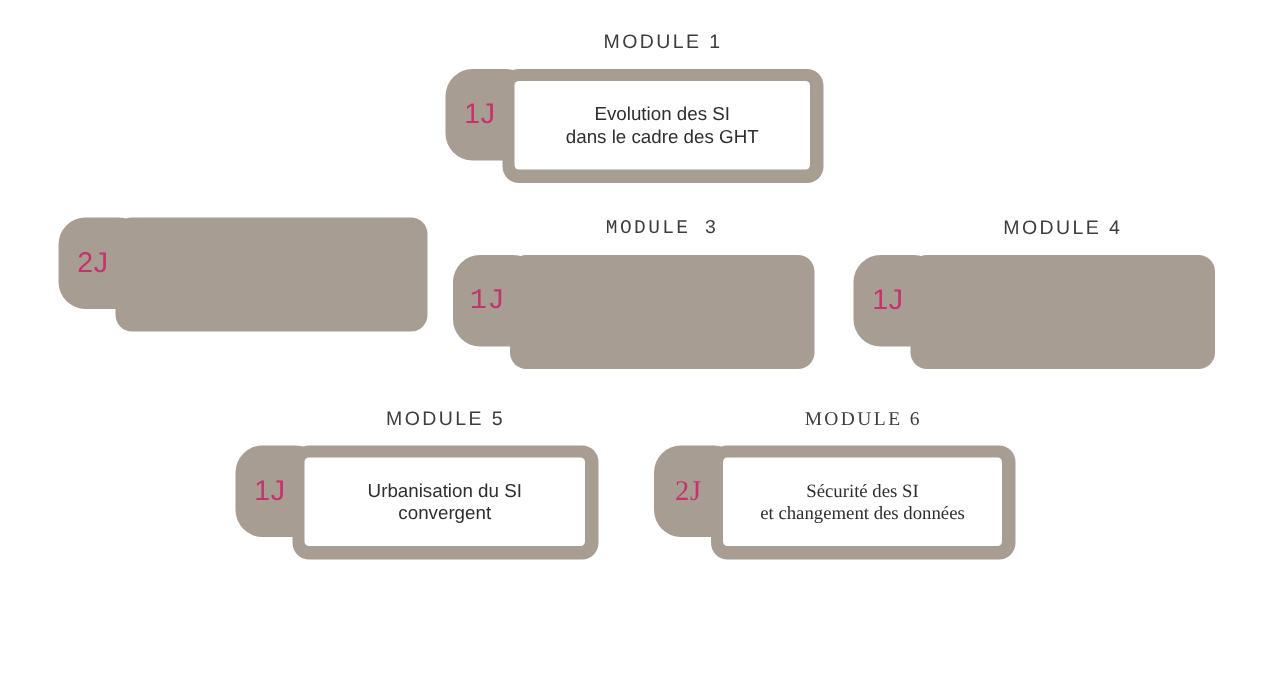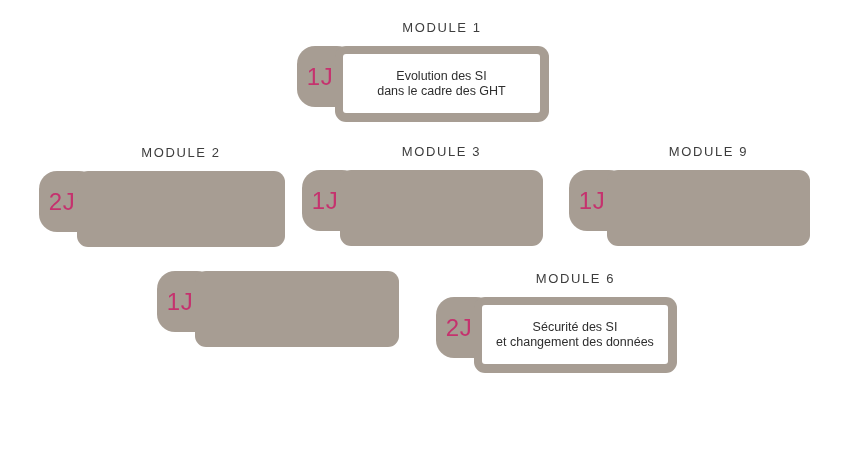--- a/index.html
+++ b/index.html
@@ -35,21 +35,21 @@
     position:absolute;left:0;top:0;width:58px;height:61px;
     background:var(--taupe);border-radius:18px;z-index:1;
   }
   .frame{
     position:absolute;left:38px;top:0;right:0;bottom:0;
     background:var(--taupe);border-radius:11px;z-index:2;
   }
   .days{
     position:absolute;left:0;top:0;width:46px;height:61px;
     display:flex;align-items:center;justify-content:center;
-    color:var(--pink);font-size:24px;line-height:1;z-index:3;
+    color:var(--pink);font-size:19px;line-height:1;z-index:3;
     letter-spacing:0.5px;
   }
   .name-box{
     position:absolute;left:46px;top:8px;right:9px;bottom:9px;
     background:var(--box-bg);border-radius:3px;z-index:4;
     display:flex;align-items:center;justify-content:center;
     padding:2px 12px;
   }
   .name-text{
     font-size:12.5px;line-height:15px;text-align:center;
@@ -68,55 +68,59 @@
       <div class="frame"></div>
       <div class="days">1J</div>
       <div class="name-box">
         <div class="name-text">Evolution des SI
 dans le cadre des GHT</div>
       </div>
     </div>
   </div>
 
   <div class="module" style="left:27px;top:145px;width:246px;">
-    <div class="module-title">MODULE 2</div>
     <div class="module-shape">
       <div class="tab-blob"></div>
       <div class="frame"></div>
       <div class="days">2J</div>
     </div>
   </div>
 
-  <div class="module" style="left:290px;top:144px;width:241px;">
+  <div class="module" style="left:290px;top:144px;width:241px;font-family:Liberation Mono, monospace;">
     <div class="module-title">MODULE 3</div>
     <div class="module-shape">
       <div class="tab-blob"></div>
       <div class="frame"></div>
       <div class="days">1J</div>
     </div>
   </div>
 
   <div class="module" style="left:557px;top:144px;width:241px;">
-    <div class="module-title">MODULE 9</div>
+    <div class="module-title">MODULE 4</div>
     <div class="module-shape">
       <div class="tab-blob"></div>
       <div class="frame"></div>
       <div class="days">1J</div>
     </div>
   </div>
 
   <div class="module" style="left:145px;top:271px;width:242px;">
+    <div class="module-title">MODULE 5</div>
     <div class="module-shape">
       <div class="tab-blob"></div>
       <div class="frame"></div>
       <div class="days">1J</div>
+      <div class="name-box">
+        <div class="name-text">Urbanisation du SI
+convergent</div>
+      </div>
     </div>
   </div>
 
-  <div class="module" style="left:424px;top:271px;width:241px;">
+  <div class="module" style="left:424px;top:271px;width:241px;font-family:Liberation Serif, serif;">
     <div class="module-title">MODULE 6</div>
     <div class="module-shape">
       <div class="tab-blob"></div>
       <div class="frame"></div>
       <div class="days">2J</div>
       <div class="name-box">
         <div class="name-text">Sécurité des SI
 et changement des données</div>
       </div>
     </div>

